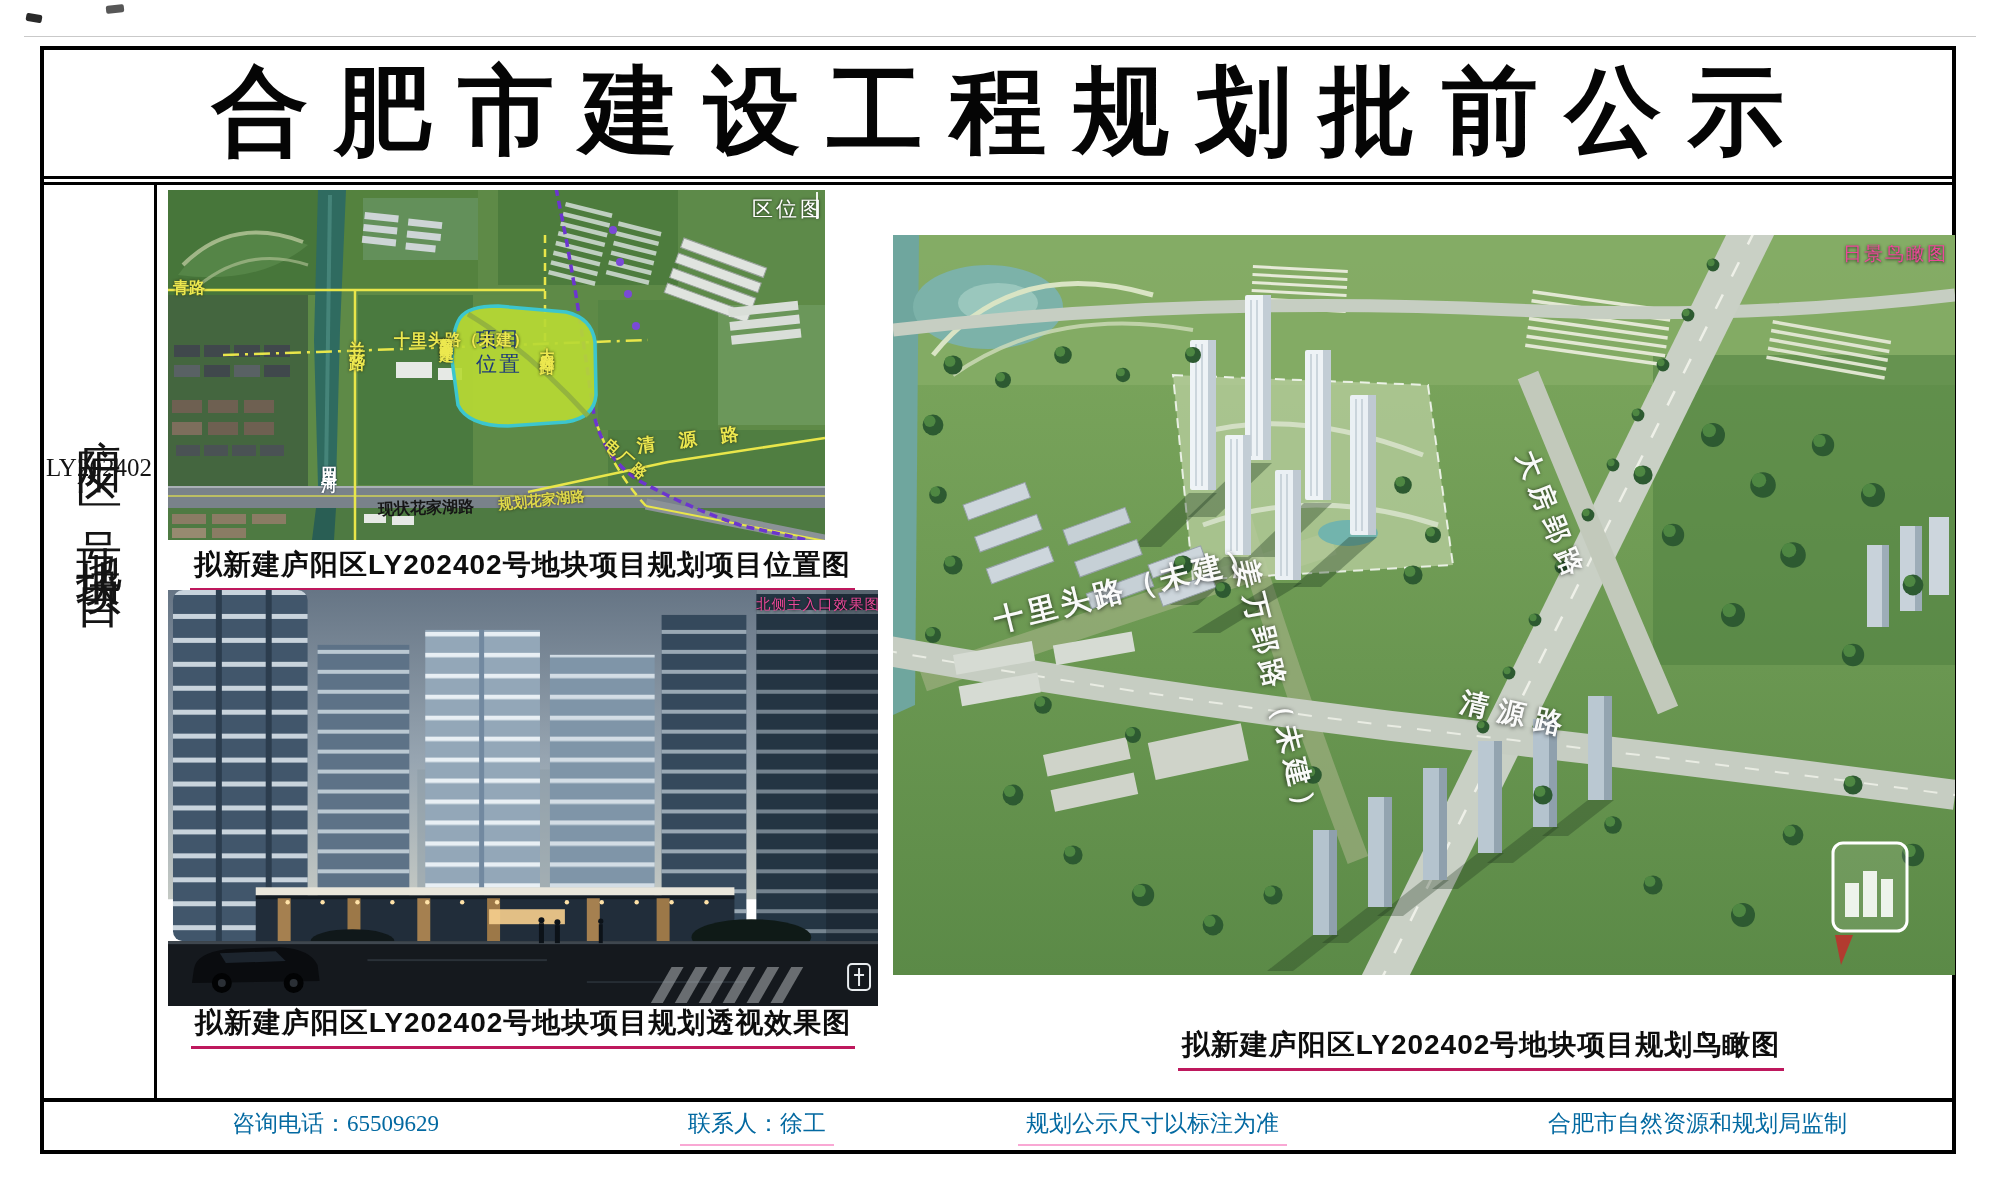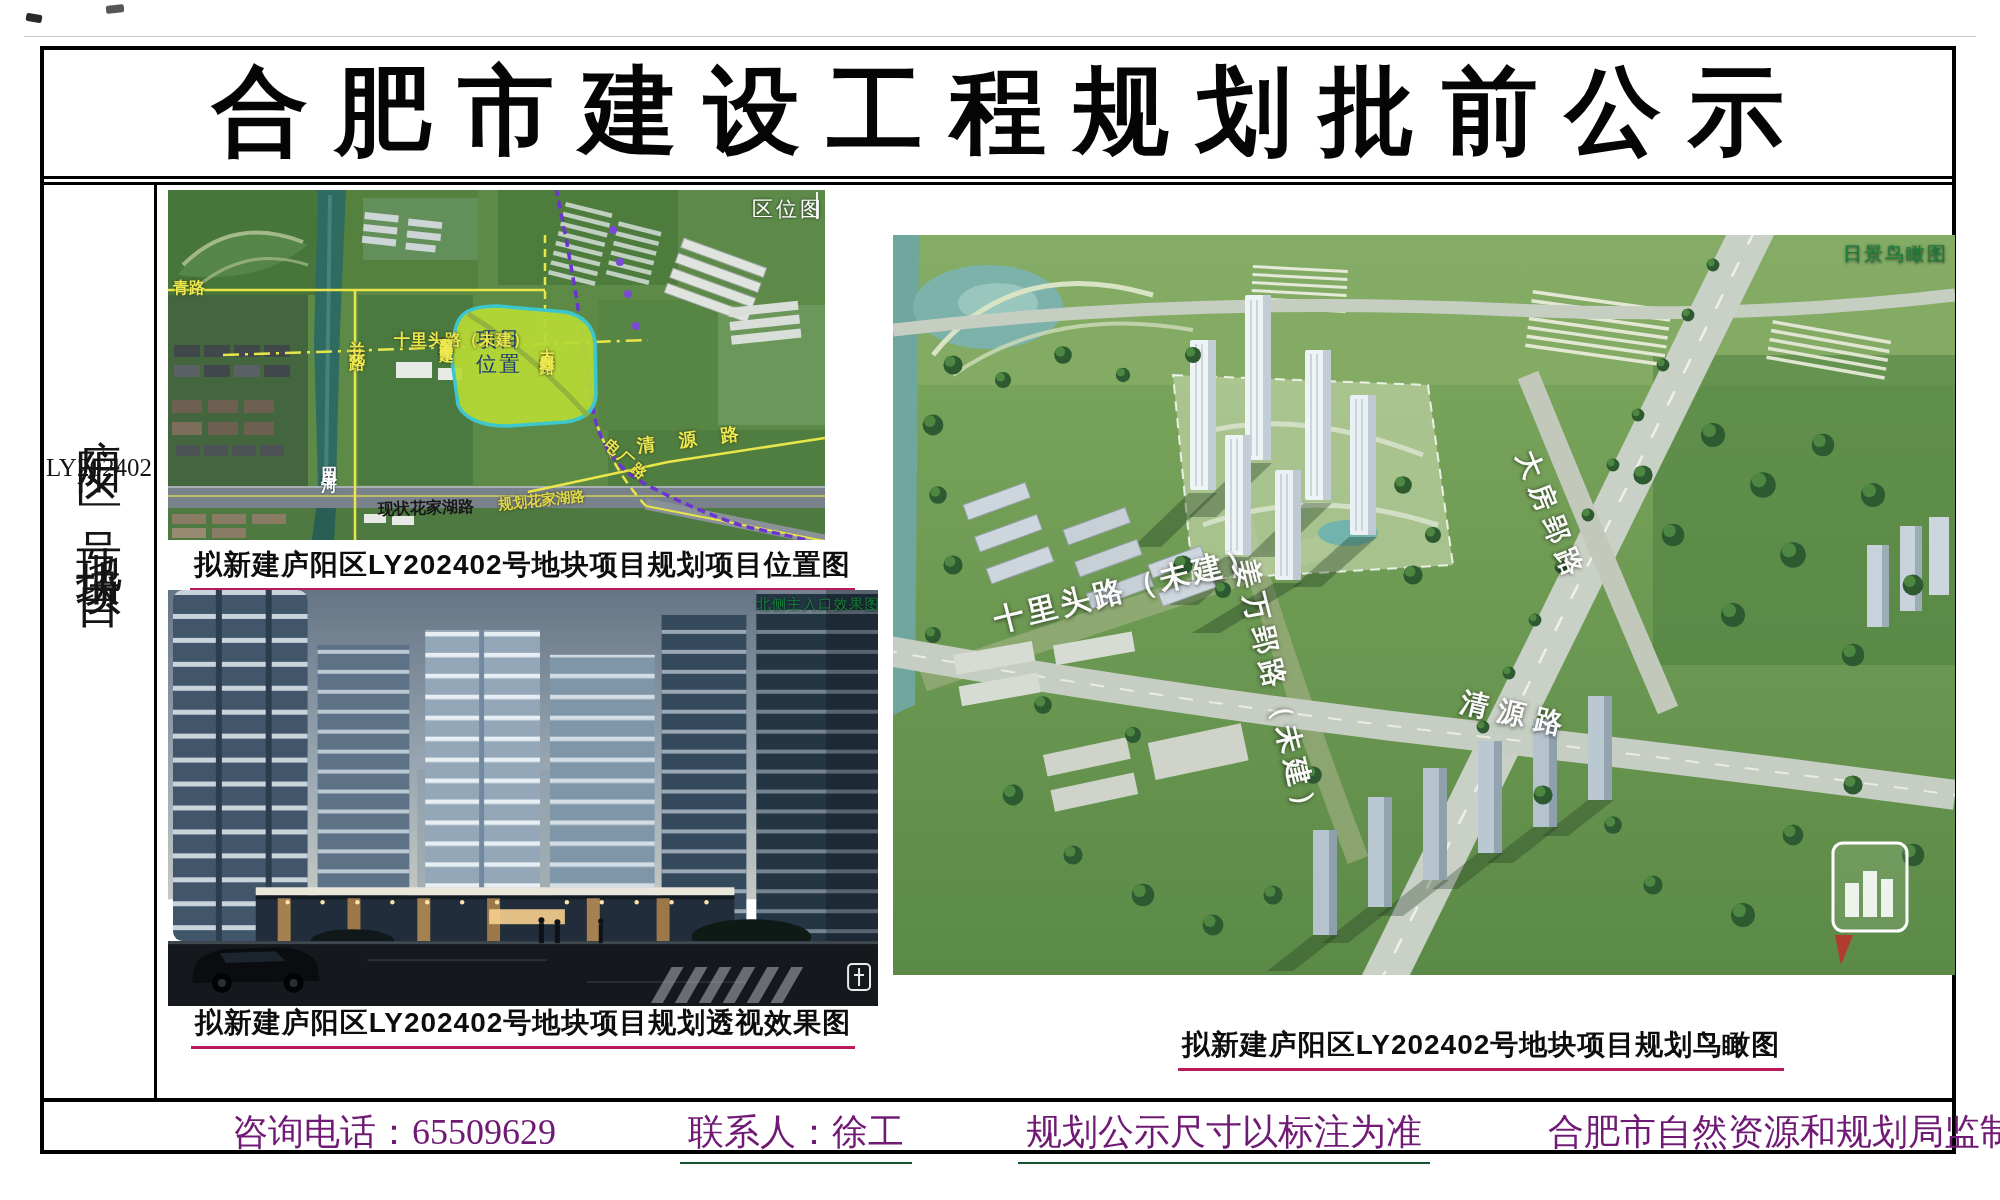--- a/index.html
+++ b/index.html
@@ -32,25 +32,25 @@
       text-shadow:0 0 3px rgba(45,45,15,.95);white-space:nowrap;line-height:1;}
   .vtext{writing-mode:vertical-rl;text-orientation:upright;}
   .map-corner{position:absolute;font-family:"Liberation Serif",serif;color:#fff;
               text-shadow:0 0 3px rgba(0,0,0,.8);white-space:nowrap;}
   .map-corner-tick{position:absolute;background:rgba(255,255,255,.9);}
   .sitelbl{position:absolute;font-family:"Liberation Sans",sans-serif;font-weight:normal;color:#1d3a7a;
            font-size:21px;letter-spacing:2px;line-height:1.2;width:50px;text-align:center;}
   
   .bl{position:absolute;font-family:"Liberation Sans",sans-serif;font-weight:600;color:rgba(255,255,255,.97);
       text-shadow:0 1px 4px rgba(0,0,0,.65);white-space:nowrap;transform-origin:0 0;line-height:1;}
-  .img-corner{position:absolute;font-family:"Liberation Serif",serif;color:#15803d;
+  .img-corner{position:absolute;font-family:"Liberation Serif",serif;color:#ec4899;
               text-shadow:0 1px 3px rgba(0,0,0,.8);white-space:nowrap;}
   
-  .footer-item{position:absolute;top:1108px;font-size:36px;color:#701a75;white-space:nowrap;}
-  .footer-item.u span{display:inline-block;border-bottom:2px solid #14532d;padding:0 8px 5px;}
+  .footer-item{position:absolute;top:1108px;font-size:23px;color:#0369a1;white-space:nowrap;}
+  .footer-item.u span{display:inline-block;border-bottom:2px solid #f9a8d4;padding:0 8px 5px;}
 </style>
 </head>
 <body>
 
 <div class="poster">
 
   <div class="abs mark1"></div>
   <div class="abs mark2"></div>
   <div class="abs scanline"></div>
   <div class="abs frame"></div>

